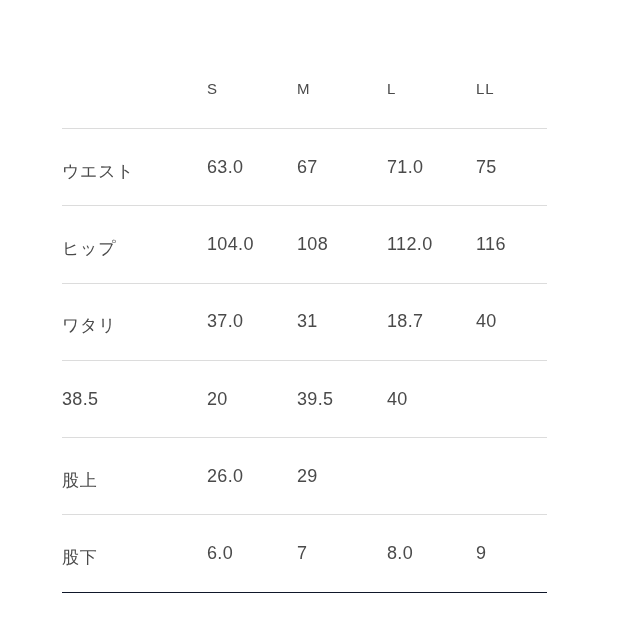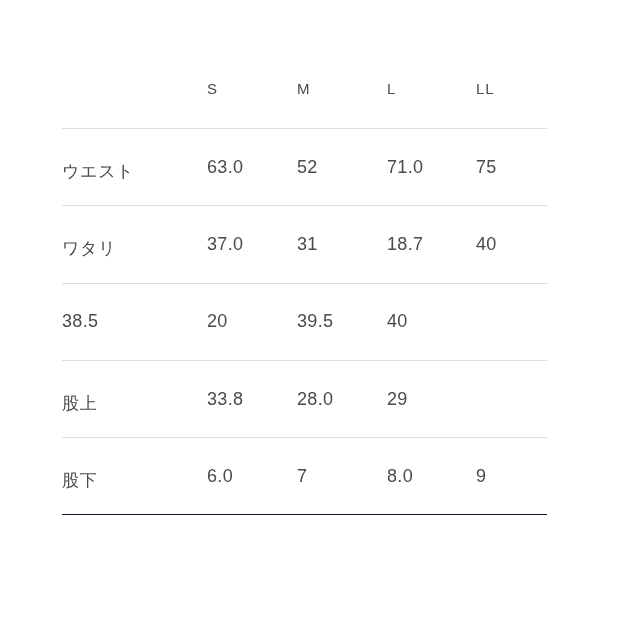--- a/index.html
+++ b/index.html
@@ -64,45 +64,51 @@
       <div class="cell label-cell"></div>
       <div class="cell">S</div>
       <div class="cell">M</div>
       <div class="cell">L</div>
       <div class="cell">LL</div>
     </div>
 
     <div class="row body-row">
       <div class="cell label-cell">ウエスト</div>
       <div class="cell">63.0</div>
-      <div class="cell">52</div>
+      <div class="cell">67</div>
       <div class="cell">71.0</div>
       <div class="cell">75</div>
     </div>
 
+    <div class="row body-row">
+      <div class="cell label-cell">ヒップ</div>
+      <div class="cell">104.0</div>
+      <div class="cell">108</div>
+      <div class="cell">112.0</div>
+      <div class="cell">116</div>
+    </div>
 
     <div class="row body-row">
       <div class="cell label-cell">ワタリ</div>
       <div class="cell">37.0</div>
       <div class="cell">31</div>
       <div class="cell">18.7</div>
       <div class="cell">40</div>
     </div>
 
     <div class="row body-row">
       <div class="cell">38.5</div>
       <div class="cell">20</div>
       <div class="cell">39.5</div>
       <div class="cell">40</div>
     </div>
 
     <div class="row body-row">
       <div class="cell label-cell">股上</div>
-      <div class="cell">33.8</div>
-      <div class="cell">28.0</div>
+      <div class="cell">26.0</div>
       <div class="cell">29</div>
     </div>
 
     <div class="row body-row">
       <div class="cell label-cell">股下</div>
       <div class="cell">6.0</div>
       <div class="cell">7</div>
       <div class="cell">8.0</div>
       <div class="cell">9</div>
     </div>

